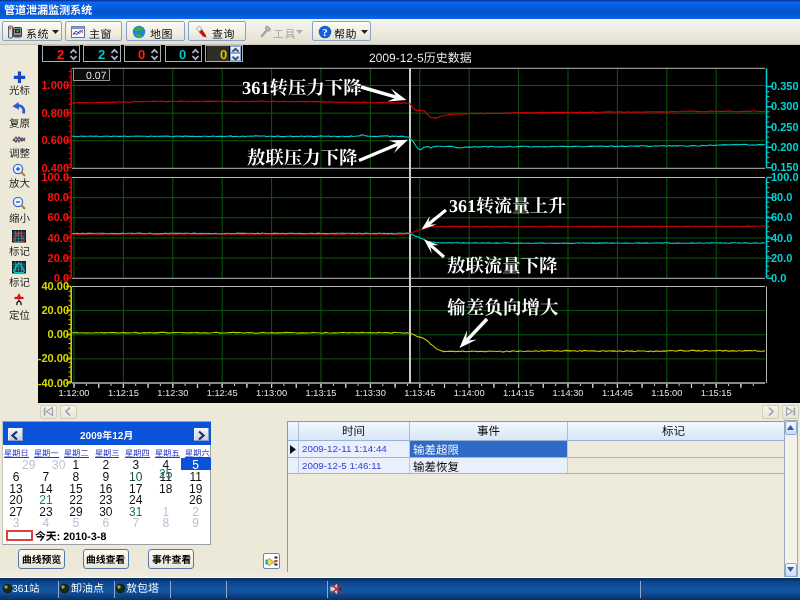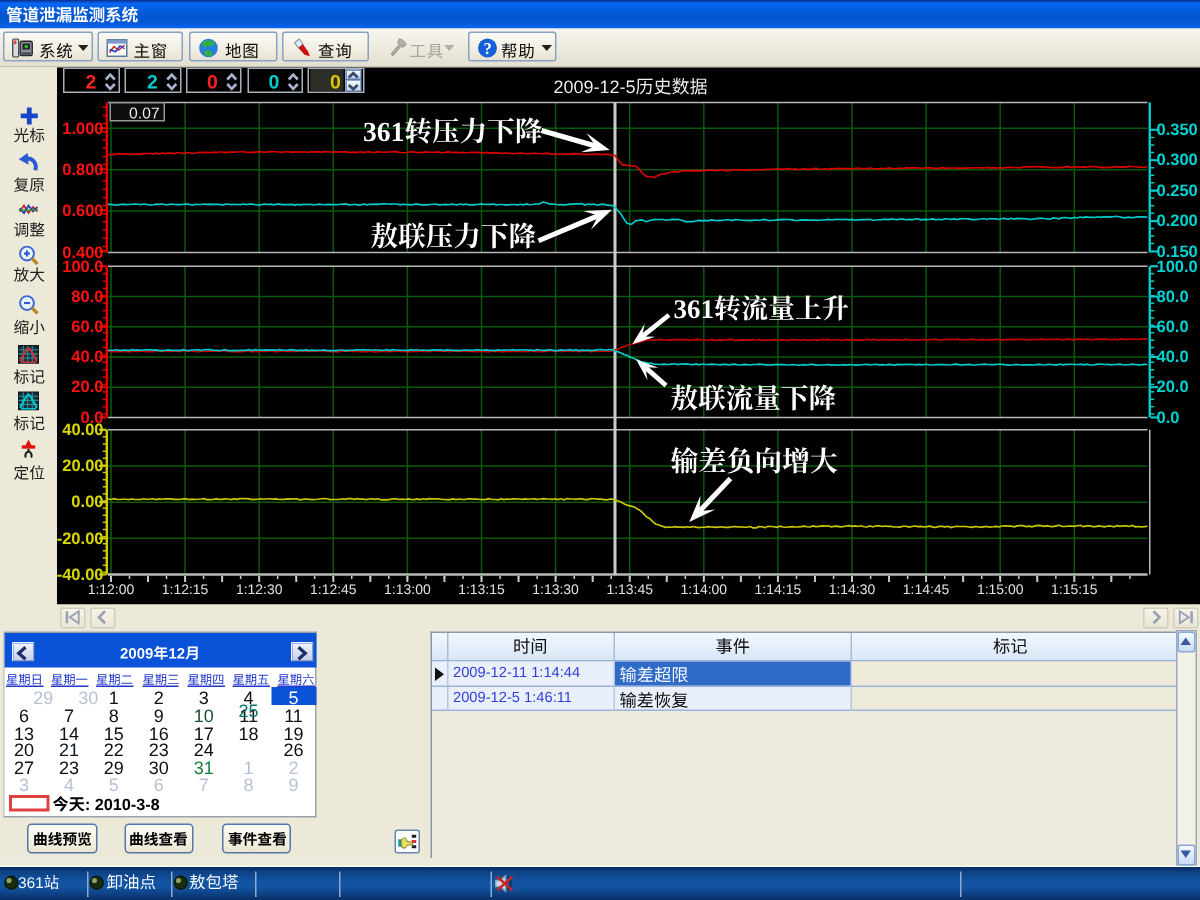--- a/index.html
+++ b/index.html
@@ -891,21 +891,21 @@
 <div class="dn" style="left:151.75px;top:469.9px;color:#101010">11</div>
 <div class="dn" style="left:181.7px;top:469.9px;color:#101010">11</div>
 <div class="dn" style="left:2px;top:481.5px;color:#101010">13</div>
 <div class="dn" style="left:31.95px;top:481.5px;color:#101010">14</div>
 <div class="dn" style="left:61.9px;top:481.5px;color:#101010">15</div>
 <div class="dn" style="left:91.85px;top:481.5px;color:#101010">16</div>
 <div class="dn" style="left:121.8px;top:481.5px;color:#101010">17</div>
 <div class="dn" style="left:151.75px;top:481.5px;color:#101010">18</div>
 <div class="dn" style="left:181.7px;top:481.5px;color:#101010">19</div>
 <div class="dn" style="left:2px;top:493.1px;color:#101010">20</div>
-<div class="dn" style="left:31.95px;top:493.1px;color:#0f172a">21</div>
+<div class="dn" style="left:31.95px;top:493.1px;color:#0f766e">21</div>
 <div class="dn" style="left:61.9px;top:493.1px;color:#101010">22</div>
 <div class="dn" style="left:91.85px;top:493.1px;color:#101010">23</div>
 <div class="dn" style="left:121.8px;top:493.1px;color:#101010">24</div>
 <div class="dn" style="left:151.75px;top:467px;color:#0f766e">25</div>
 <div class="dn" style="left:181.7px;top:493.1px;color:#101010">26</div>
 <div class="dn" style="left:2px;top:504.7px;color:#101010">27</div>
 <div class="dn" style="left:31.95px;top:504.7px;color:#101010">23</div>
 <div class="dn" style="left:61.9px;top:504.7px;color:#101010">29</div>
 <div class="dn" style="left:91.85px;top:504.7px;color:#101010">30</div>
 <div class="dn" style="left:121.8px;top:504.7px;color:#15803d">31</div>

